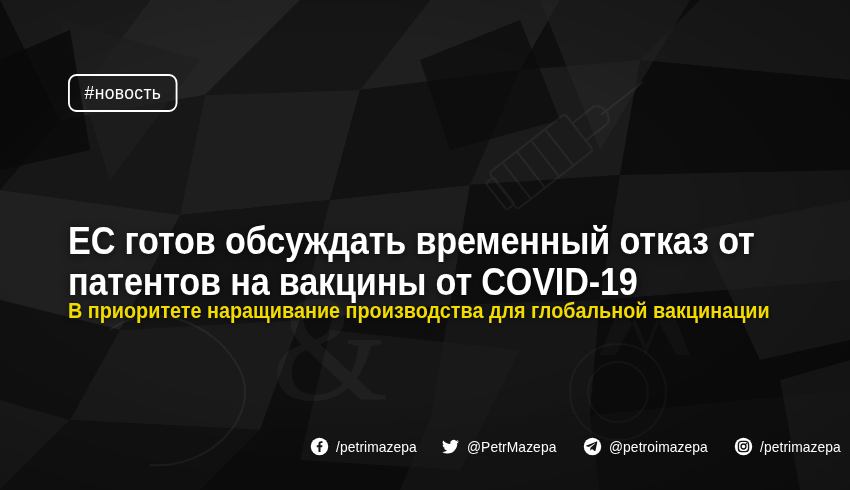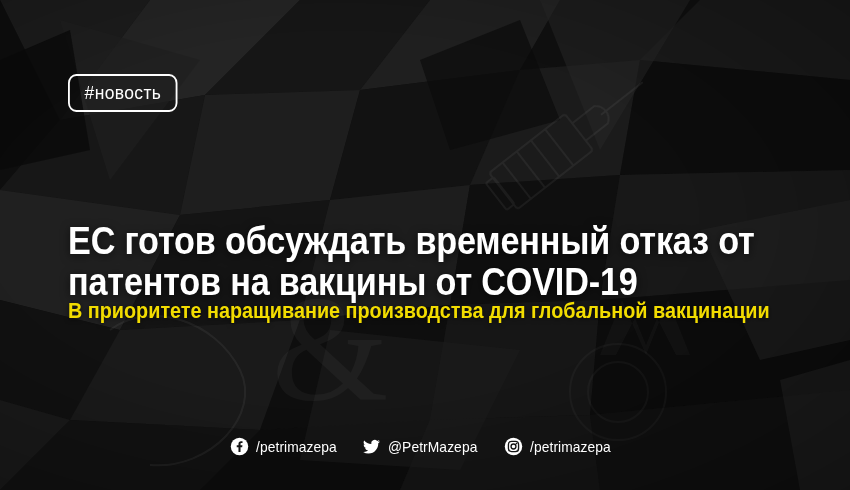--- a/index.html
+++ b/index.html
@@ -68,21 +68,21 @@
     line-height:26px;
     white-space:nowrap;
     transform:scaleX(.90);
     transform-origin:left top;
     text-shadow:0 1px 6px rgba(0,0,0,.6);
   }
 
   
   .social{
     position:absolute;left:0;right:2px;top:437px;
-    display:flex;align-items:center;justify-content:center;
+    display:flex;align-items:center;justify-content:flex-end;
     gap:18px;
   }
   .soc{
     display:flex;align-items:center;gap:7px;
     color:#fff;
   }
   .soc .ic{
     width:19px;height:19px;display:block;flex:0 0 19px;
   }
   .soc .hdl{
@@ -196,20 +196,27 @@
       <span class="hdl">/petrimazepa</span>
     </div>
 
     <div class="soc">
       <svg class="ic" viewBox="0 0 24 24">
         <path fill="#ffffff" d="M22.5 5.6c-.8.35-1.6.58-2.5.69.9-.54 1.58-1.39 1.9-2.41-.84.5-1.77.86-2.76 1.05a4.34 4.34 0 0 0-7.4 3.96A12.33 12.33 0 0 1 2.8 4.36a4.34 4.34 0 0 0 1.34 5.79c-.7-.02-1.37-.22-1.96-.54v.06a4.34 4.34 0 0 0 3.48 4.25c-.64.17-1.33.2-1.99.08a4.35 4.35 0 0 0 4.05 3.01A8.71 8.71 0 0 1 1.5 18.8a12.29 12.29 0 0 0 6.66 1.95c7.99 0 12.36-6.62 12.36-12.36l-.01-.56c.85-.61 1.58-1.38 2.16-2.25z"></path>
       </svg>
       <span class="hdl">@PetrMazepa</span>
     </div>
 
+    <div class="soc">
+      <svg class="ic" viewBox="0 0 24 24">
+        <circle cx="12" cy="12" r="11" fill="#ffffff"></circle>
+        <path fill="#151515" d="M17.9 7.2 15.8 17c-.16.71-.58.88-1.18.55l-3.26-2.4-1.57 1.51c-.17.18-.32.32-.66.32l.24-3.35 6.1-5.51c.27-.24-.06-.37-.41-.14l-7.54 4.75-3.25-1.02c-.7-.22-.72-.7.15-1.04l12.7-4.9c.59-.21 1.1.14.9 1.03z"></path>
+      </svg>
+      <span class="hdl">@petroimazepa</span>
+    </div>
 
     <div class="soc">
       <svg class="ic" viewBox="0 0 24 24">
         <circle cx="12" cy="12" r="11" fill="#ffffff"></circle>
         <rect x="5.6" y="5.6" width="12.8" height="12.8" rx="4" fill="none" stroke="#151515" stroke-width="1.7"></rect>
         <circle cx="12" cy="12" r="3.1" fill="none" stroke="#151515" stroke-width="1.7"></circle>
         <circle cx="15.7" cy="8.3" r="1.05" fill="#151515"></circle>
       </svg>
       <span class="hdl">/petrimazepa</span>
     </div>

